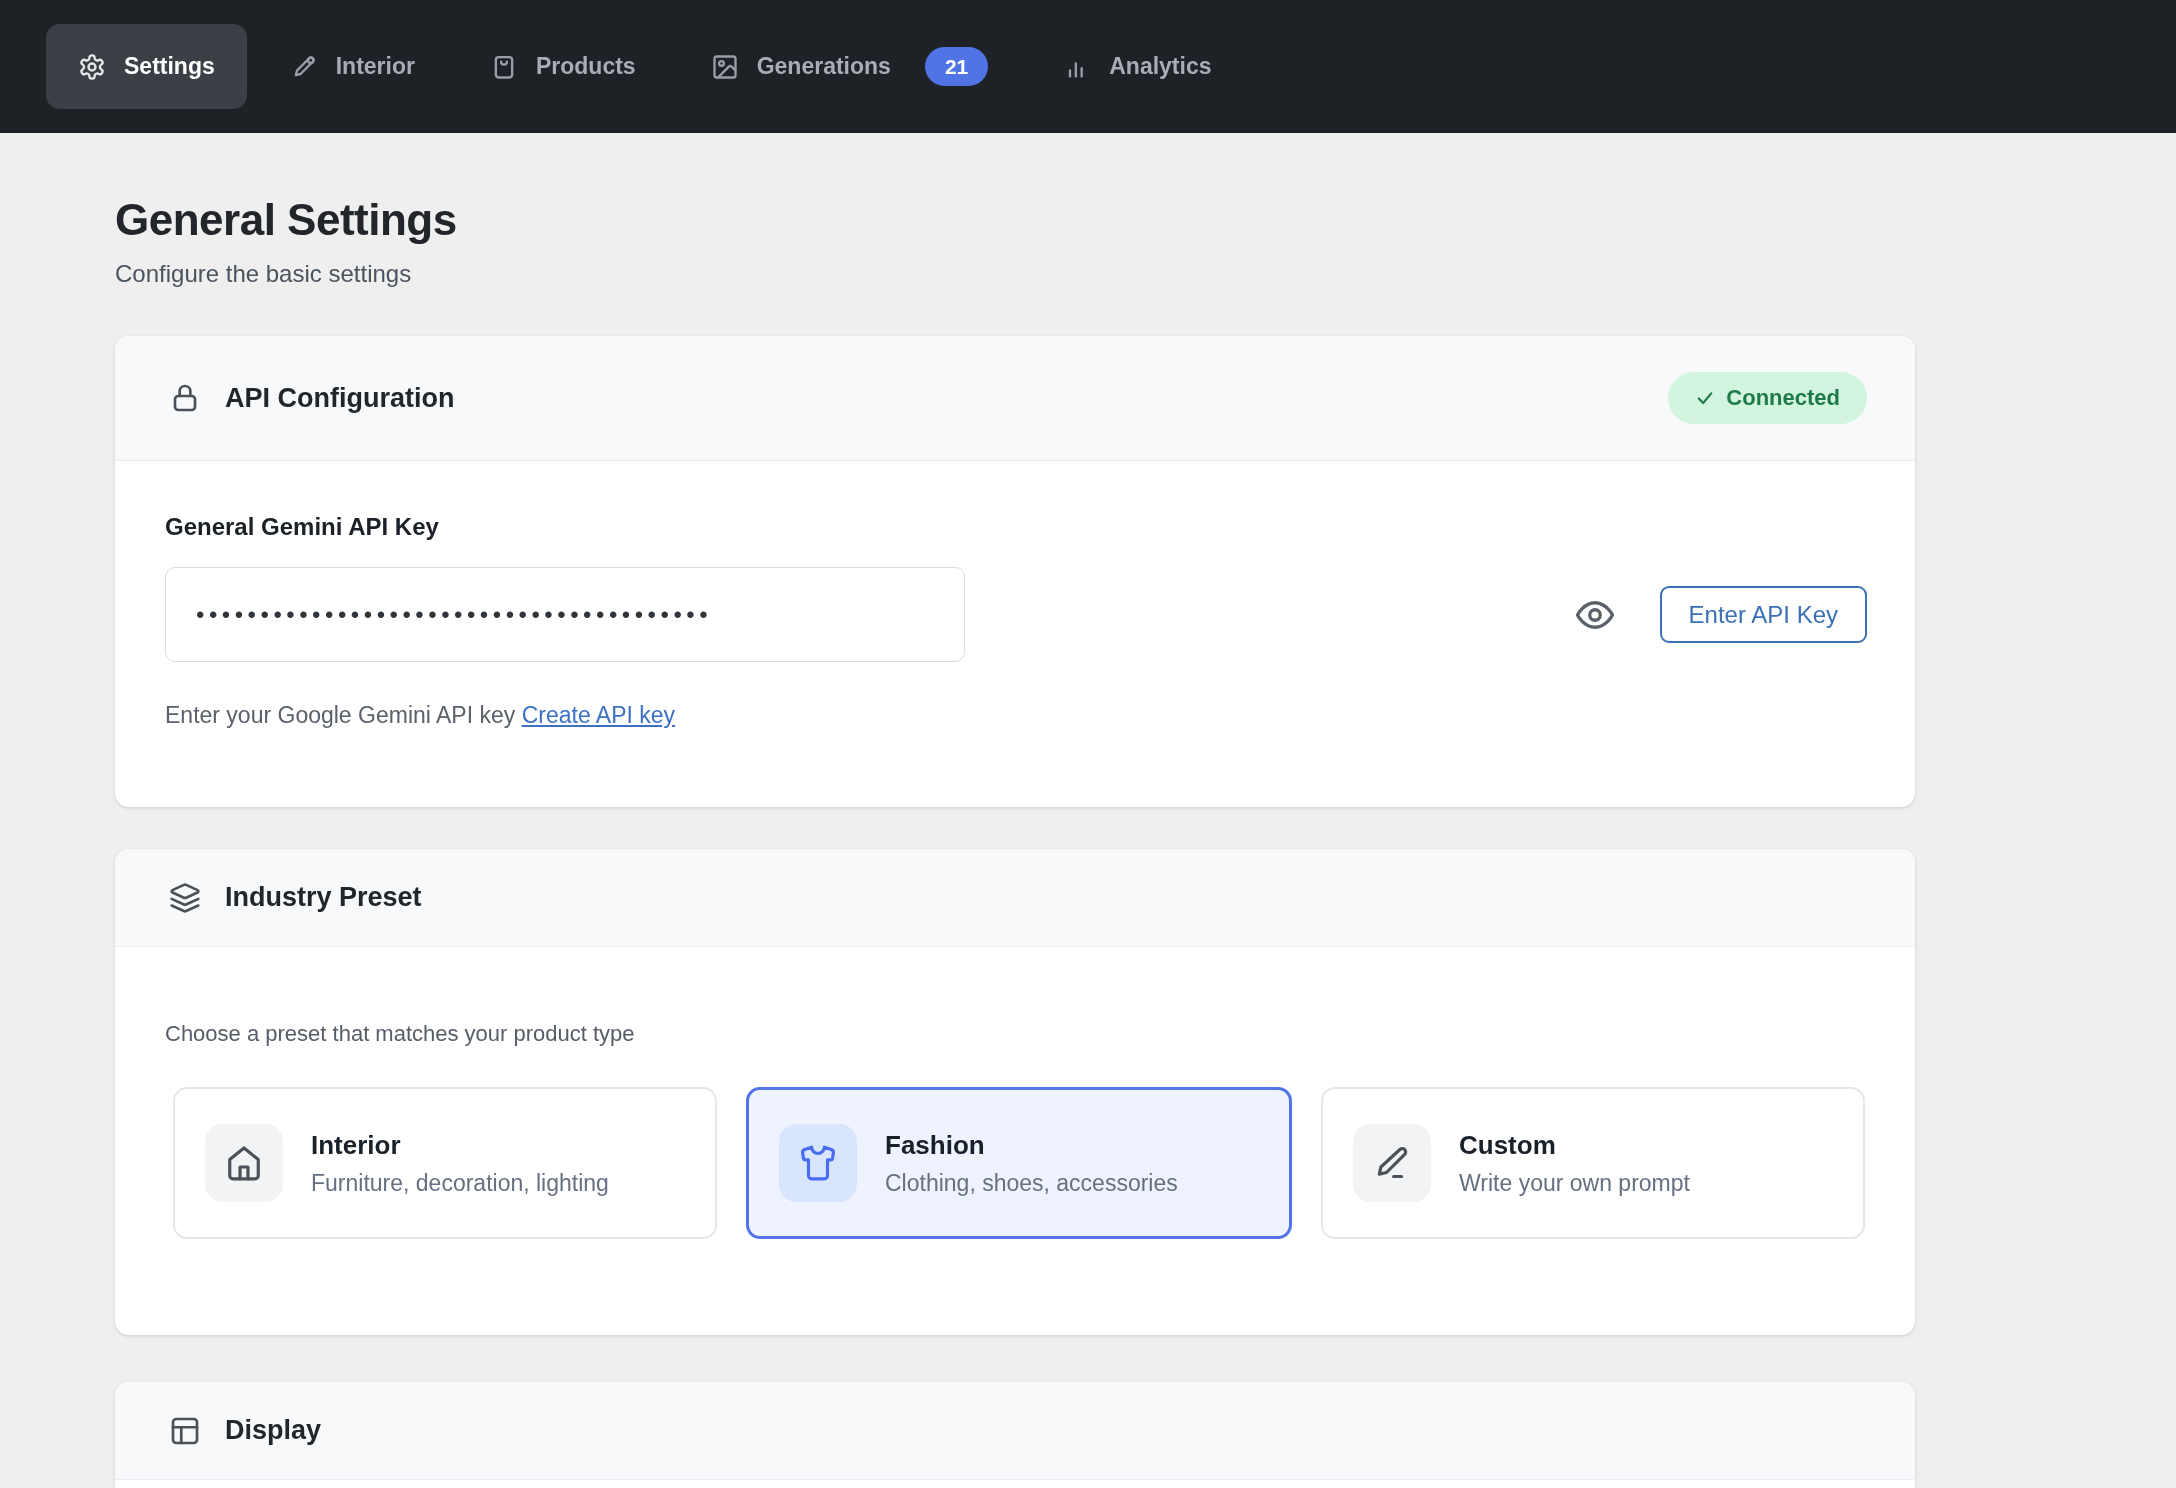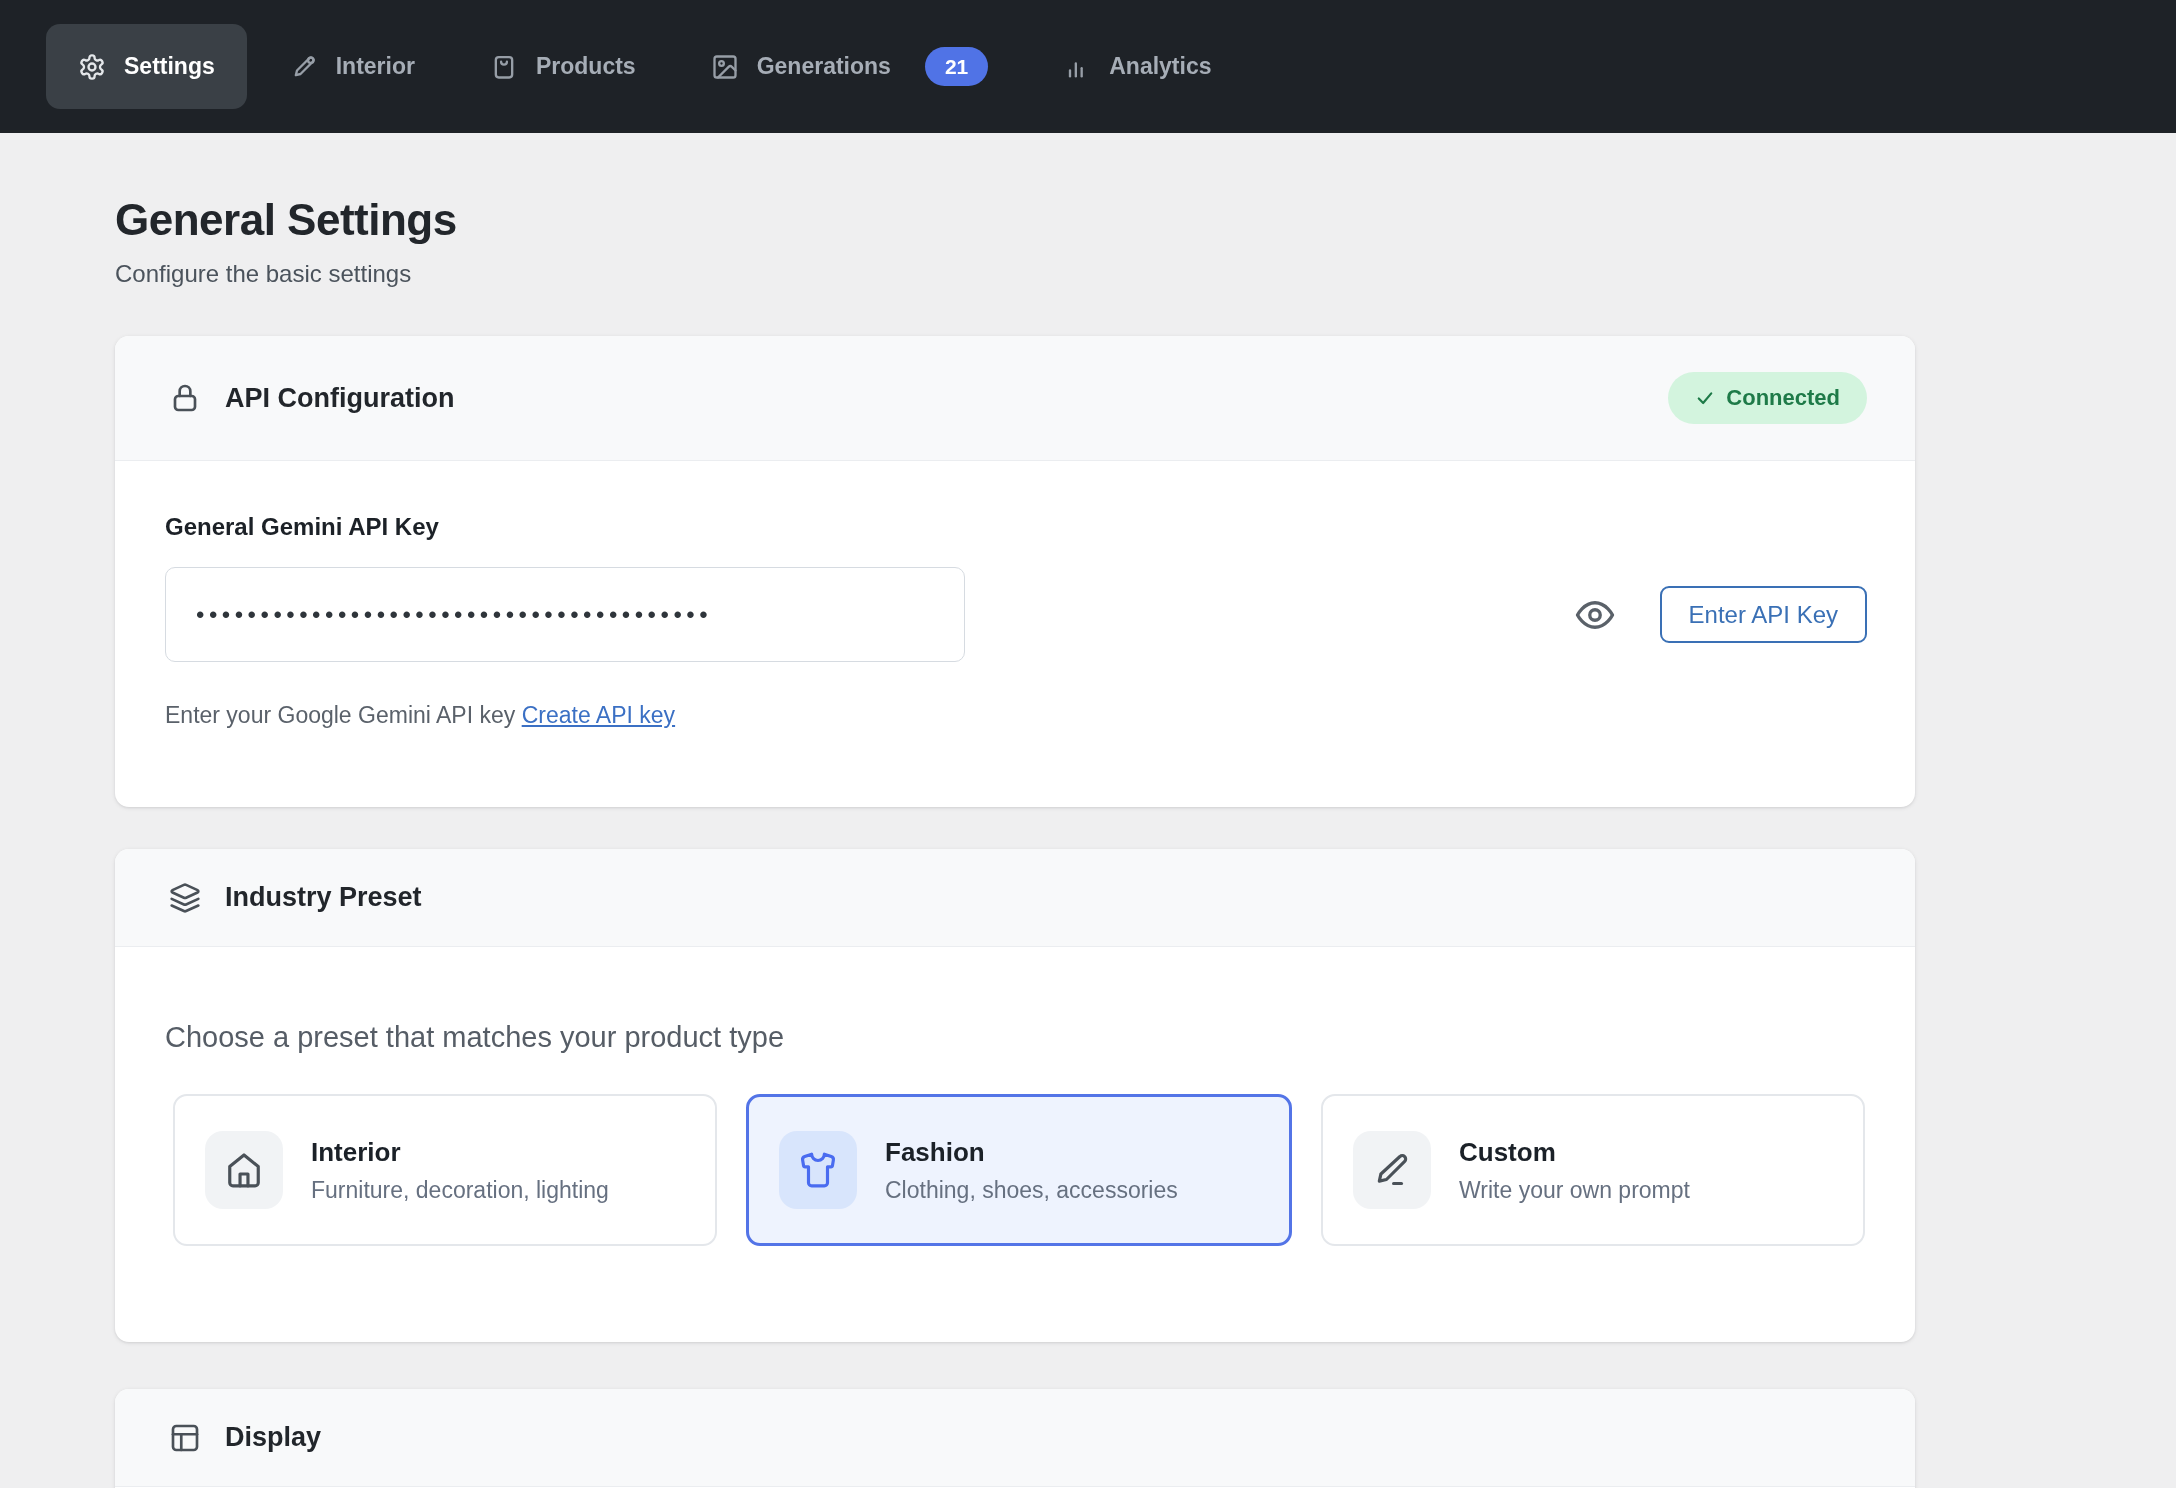--- a/index.html
+++ b/index.html
@@ -49,21 +49,21 @@
     cursor:pointer; display:flex; }
   .eye-btn svg { width:42px; height:42px; stroke:#5a6169; stroke-width:1.9; }
   .test-btn { height:57px; padding:0 27px; background:#ffffff; border:2px solid #3a70b5;
     border-radius:9px; color:#3a70b5; font-size:24px; cursor:pointer;
     font-family:"Liberation Sans", sans-serif; }
   .helper { margin-top:40px; font-size:23px; color:#5a616a; }
   .helper a { color:#3b70c4; text-decoration:underline; cursor:pointer; }
 
   .card-preset { margin-top:42px; }
   .preset-body { padding:74px 50px 96px 50px; }
-  .preset-desc-text { font-size:29px; color:#565d66; }
+  .preset-desc-text { font-size:22px; color:#565d66; }
   .preset-row { display:flex; gap:29px; margin-top:40px;margin-left:8px; }
   .preset { flex:1; height:152px; display:flex; align-items:center; padding:0 30px;
     background:#fff; border:2px solid #e4e7eb; border-radius:14px; cursor:pointer; }
   .preset.selected { border:3px solid #5374e7; background:#eef3fe; }
   .preset-icon { width:78px; height:78px; border-radius:18px; background:#f1f3f5;
     display:flex; align-items:center; justify-content:center; flex:none; }
   .preset-icon svg { width:38px; height:38px; stroke:#4a5158; }
   .preset.selected .preset-icon { background:#d8e5fc; }
   .preset.selected .preset-icon svg { stroke:#4a6cf0; }
   .preset-text { margin-left:28px; }

